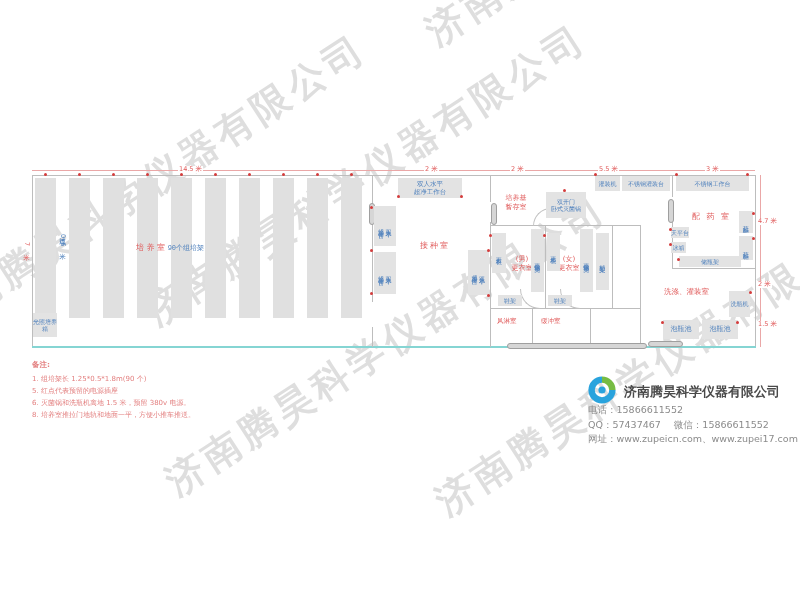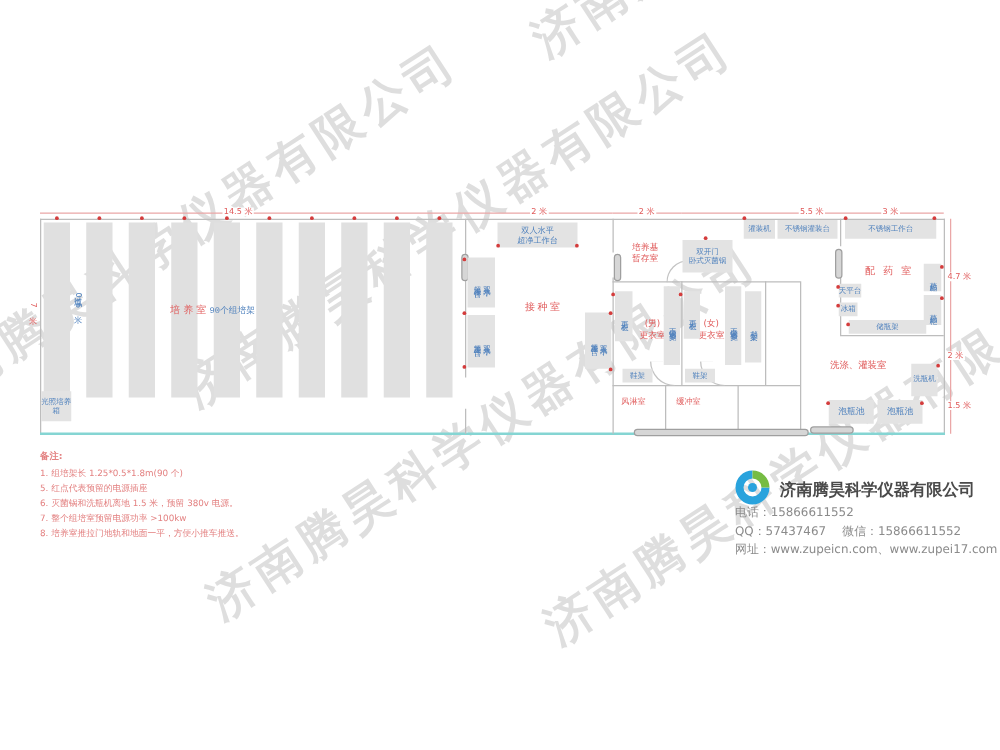--- a/index.html
+++ b/index.html
@@ -200,21 +200,21 @@
   <div class="dimh" style="left:372px;top:170px;width:118px;"></div>
   <div class="dimh" style="left:490px;top:170px;width:55px;"></div>
   <div class="dimh" style="left:545px;top:170px;width:127px;"></div>
   <div class="dimh" style="left:672px;top:170px;width:83px;"></div>
   <div class="dimv" style="left:760px;top:175px;height:93px;"></div>
   <div class="dimv" style="left:760px;top:268px;height:40px;"></div>
   <div class="dimv" style="left:760px;top:308px;height:39px;"></div>
   <span class="dim" style="left:178px;top:166px;">14.5 米</span>
   <span class="dim" style="left:424px;top:166px;">2 米</span>
   <span class="dim" style="left:510px;top:166px;">2 米</span>
-  <span class="dim" style="left:598px;top:166px;margin-left:41px;">5.5 米</span>
+  <span class="dim" style="left:598px;top:166px;">5.5 米</span>
   <span class="dim" style="left:705px;top:166px;">3 米</span>
   <span class="dim" style="left:757px;top:218px;">4.7 米</span>
   <span class="dim" style="left:757px;top:281px;">2 米</span>
   <span class="dim" style="left:757px;top:321px;">1.5 米</span>
   <span class="dim" style="left:22px;top:242px;writing-mode:vertical-rl;">7 米</span>
 
   <div class="dot" style="left:44px;top:173px;"></div>
   <div class="dot" style="left:78px;top:173px;"></div>
   <div class="dot" style="left:112px;top:173px;"></div>
   <div class="dot" style="left:146px;top:173px;"></div>
@@ -244,21 +244,20 @@
   <div class="dot" style="left:661px;top:321px;"></div>
   <div class="dot" style="left:736px;top:321px;"></div>
   <div class="dot" style="left:489px;top:234px;"></div>
   <div class="dot" style="left:543px;top:234px;"></div>
 
   <div class="notes">
     <div class="ttl">备注:</div>
     <div class="ln">1. 组培架长 1.25*0.5*1.8m(90 个)</div>
     <div class="ln">5. 红点代表预留的电源插座</div>
     <div class="ln">6. 灭菌锅和洗瓶机离地 1.5 米，预留 380v 电源。</div>
-    <div class="ln">7. 整个组培室预留电源功率 &gt;100kw</div>
     <div class="ln">8. 培养室推拉门地轨和地面一平，方便小推车推送。</div>
   </div>
 
   <div class="company">
     <svg width="32" height="32" viewBox="0 0 40 40" style="position:absolute;left:0;top:0;">
       <path d="M20,3 A17,17 0 1 0 37,20 L29,20 A9,9 0 1 1 20,11 Z" fill="#29a3dd"></path>
       <path d="M37,20 A17,17 0 0 0 20,3 L20,11 A9,9 0 0 1 29,20 Z" fill="#76bc43"></path>
       <circle cx="20" cy="20" r="4.5" fill="#29a3dd"></circle>
     </svg>
     <div class="nm">济南腾昊科学仪器有限公司</div>

